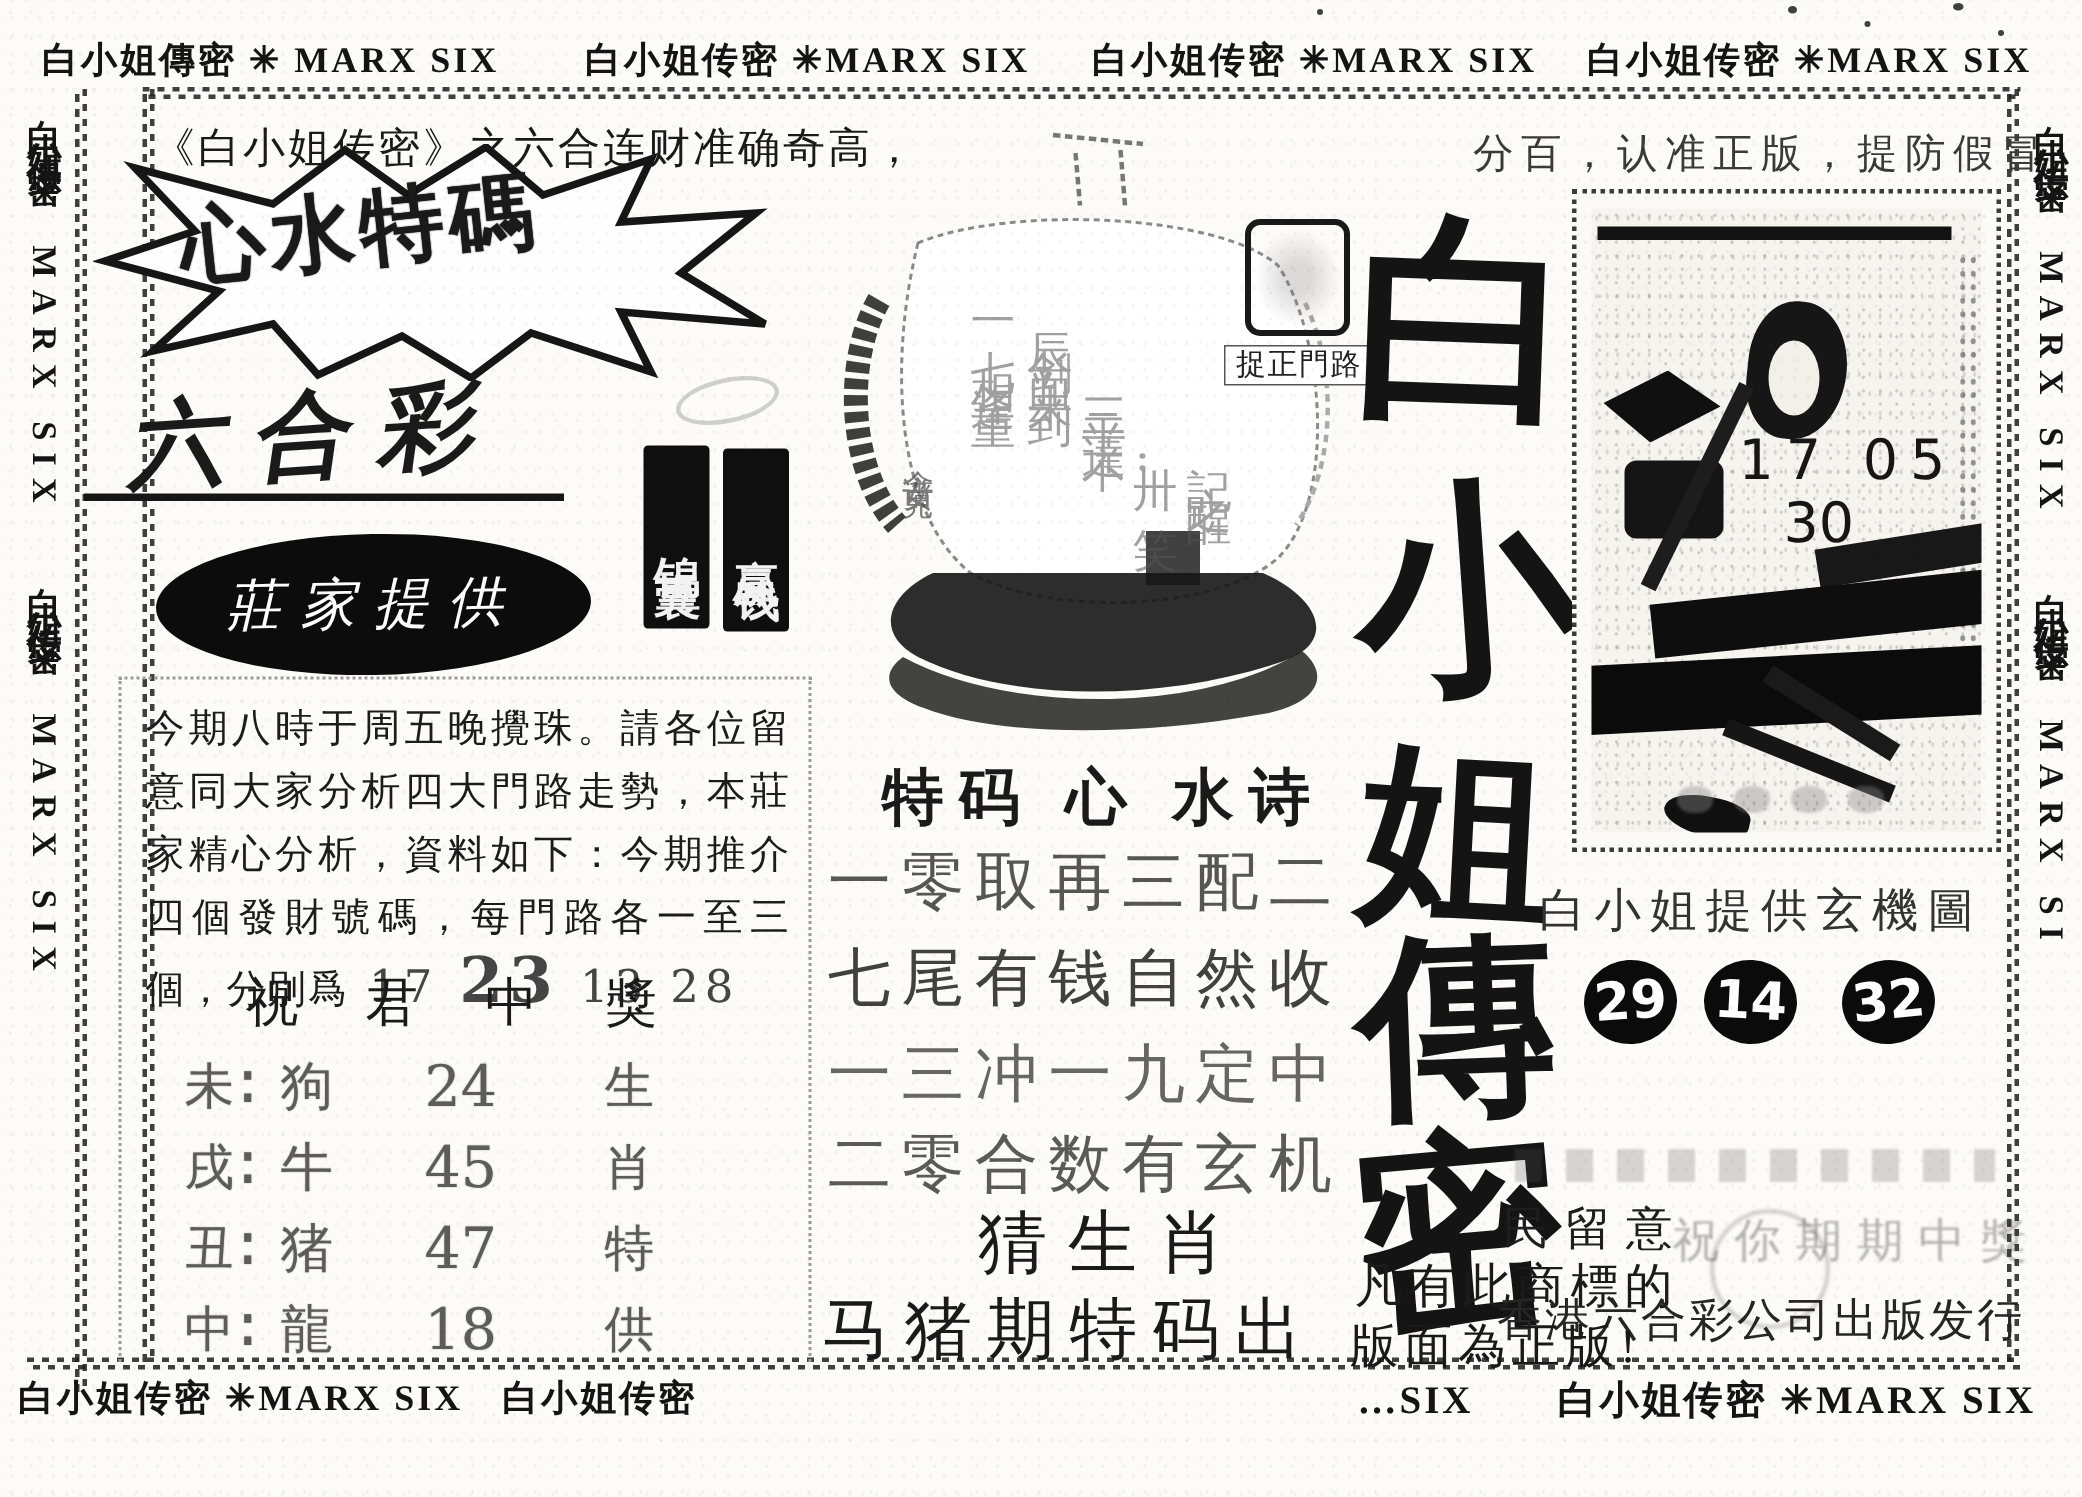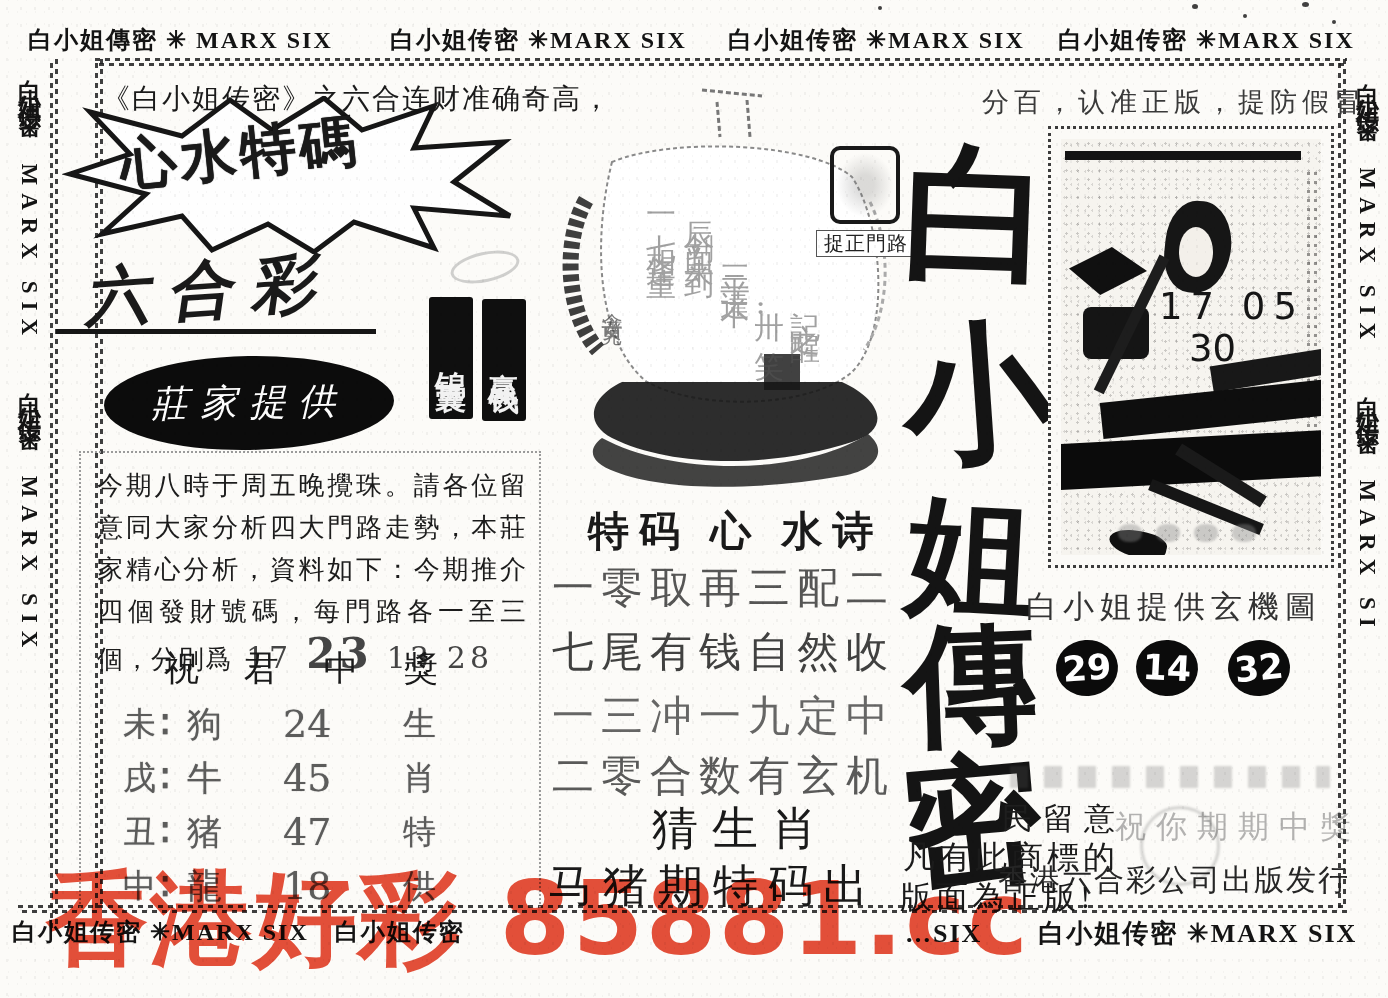--- a/index.html
+++ b/index.html
@@ -211,15 +211,14 @@
   <div class="abs" style="left:1140px;top:806px;width:80px;height:80px;border:3px solid rgba(90,90,90,.5);border-radius:50%;filter:blur(1px);opacity:.5"></div>
   <div class="abs nowrap" style="left:1115px;top:806px;font-size:31px;letter-spacing:10px;color:#3c3c3c;opacity:.38;filter:blur(.7px)">祝你期期中獎</div>
   <div class="abs nowrap" style="left:1002px;top:798px;font-size:31px;letter-spacing:10px;color:#1e1e1e">民留意</div>
   <div class="abs nowrap" style="left:903px;top:836px;font-size:32px;letter-spacing:4px;color:#1b1b1b">凡有此商標的</div>
   <div class="abs nowrap" style="left:998px;top:860px;font-size:30px;letter-spacing:2px;color:#262626">香港六合彩公司出版发行</div>
   <div class="abs nowrap" style="left:900px;top:876px;font-size:32px;letter-spacing:4px;color:#191919">版面為正版!</div>
 
   <div class="abs border-text nowrap" style="left:12px;top:916px;font-size:24px">白小姐传密 ✳MARX SIX　白小姐传密</div>
   <div class="abs border-text nowrap" style="left:905px;top:916px;font-size:26px">…SIX　　白小姐传密 ✳MARX SIX</div>
 
-  <div class="watermark" style="color: rgb(229, 80, 58);">香港好彩 85881.cc</div>
 
 </div>
 
 </body></html>

